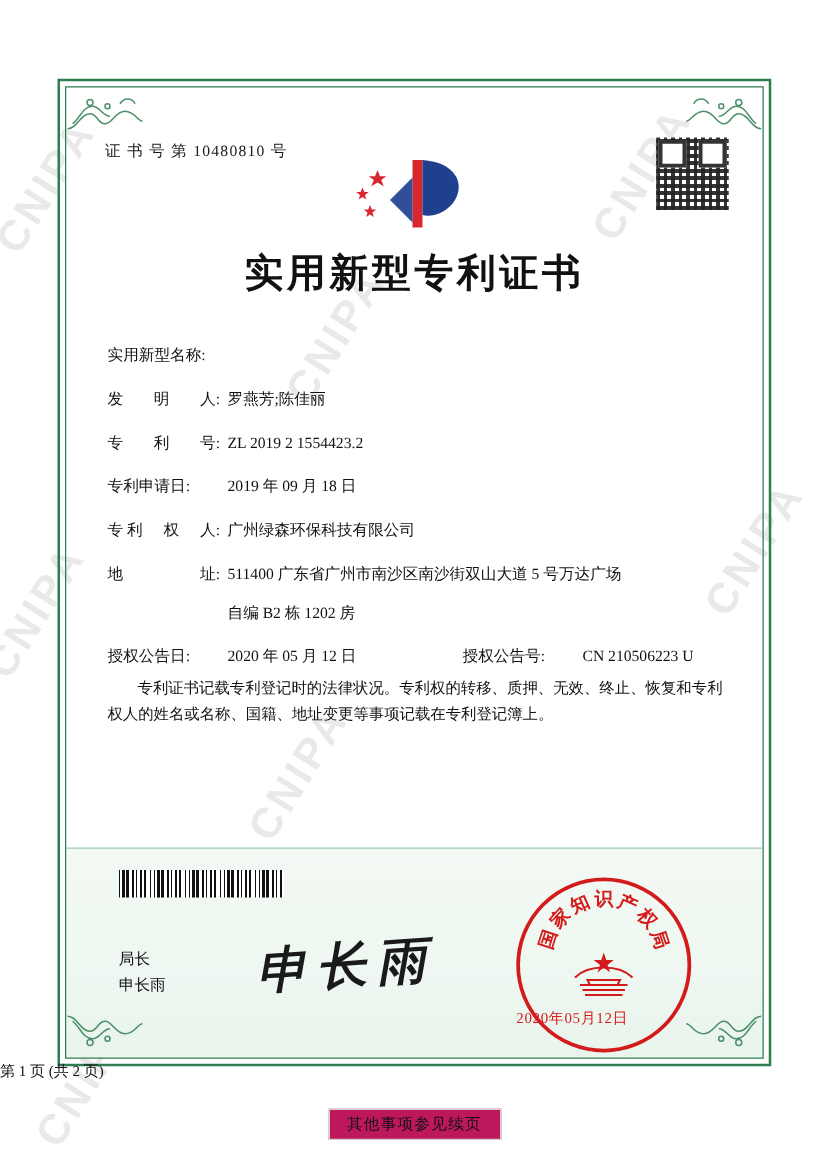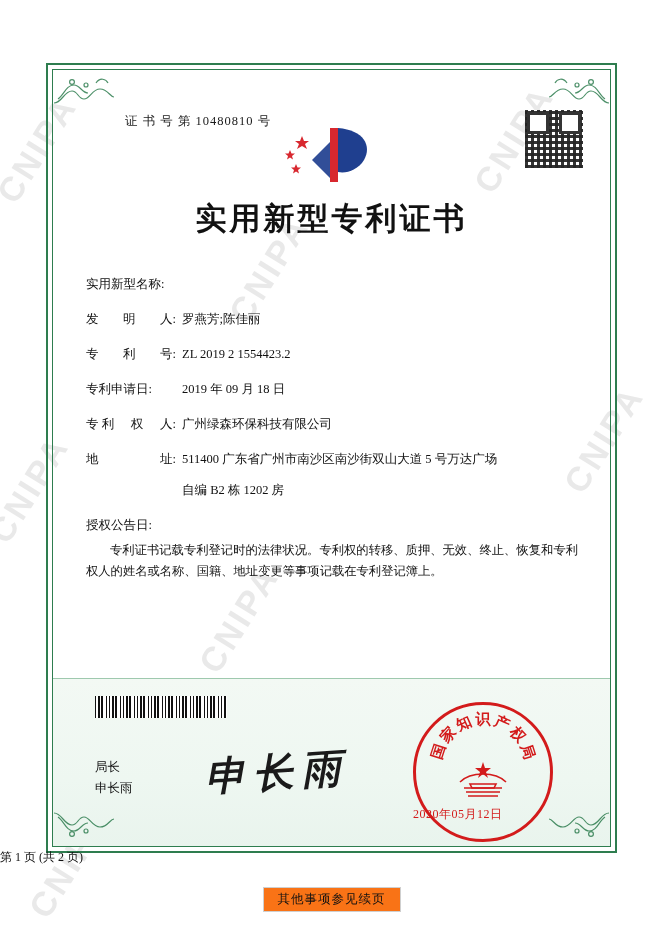--- a/index.html
+++ b/index.html
@@ -98,21 +98,20 @@
   }
 
   
   .cert-no {
     position: absolute;
     left: 84px;
     top: 113px;
     font-size: 12.5px;
     color: #1a1a1a;
     letter-spacing: 1px;
-    margin-left: 41px;
   }
   .qr {
     position: absolute;
     left: 525px;
     top: 110px;
     width: 58px;
     height: 58px;
     background:
       repeating-linear-gradient(90deg,#111 0 3px,#fff 3px 6px),
       repeating-linear-gradient(0deg,#111 0 3px,#fff 3px 6px);
@@ -290,21 +289,21 @@
     color: #111;
   }
   .footer-note {
     position: absolute;
     left: 50%;
     transform: translateX(-50%);
     top: 887px;
     font-size: 12.5px;
     color: #111;
     border: 1px solid #cfcfcf;
-    background: #f97316;
+    background: #be185d;
     padding: 3px 14px;
     letter-spacing: 1px;
   }
 </style>
 </head>
 <body>
 
 <div class="watermark-layer">
   <div class="wm wm-1">CNIPA</div>
   <div class="wm wm-2">CNIPA</div>
@@ -420,20 +419,25 @@
       <div class="lbl j2">
         <span>地</span>
         <span>址:</span>
       </div>
       <div class="val">511400 广东省广州市南沙区南沙街双山大道 5 号万达广场</div>
     </div>
     <div class="addr-second">自编 B2 栋 1202 房</div>
 
     <div class="row pubrow">
       <div class="lbl">授权公告日:</div>
+      <div class="val">
+        <span class="pub-left">2020 年 05 月 12 日</span>
+        <span class="pub-label2">授权公告号:</span>
+        <span>CN 210506223 U</span>
+      </div>
     </div>
   </div>
 
   <div class="paras">
     <p>专利证书记载专利登记时的法律状况。专利权的转移、质押、无效、终止、恢复和专利权人的姓名或名称、国籍、地址变更等事项记载在专利登记簿上。</p>
   </div>
 
   <div class="barcode"></div>
 
   <div class="sig-label">

